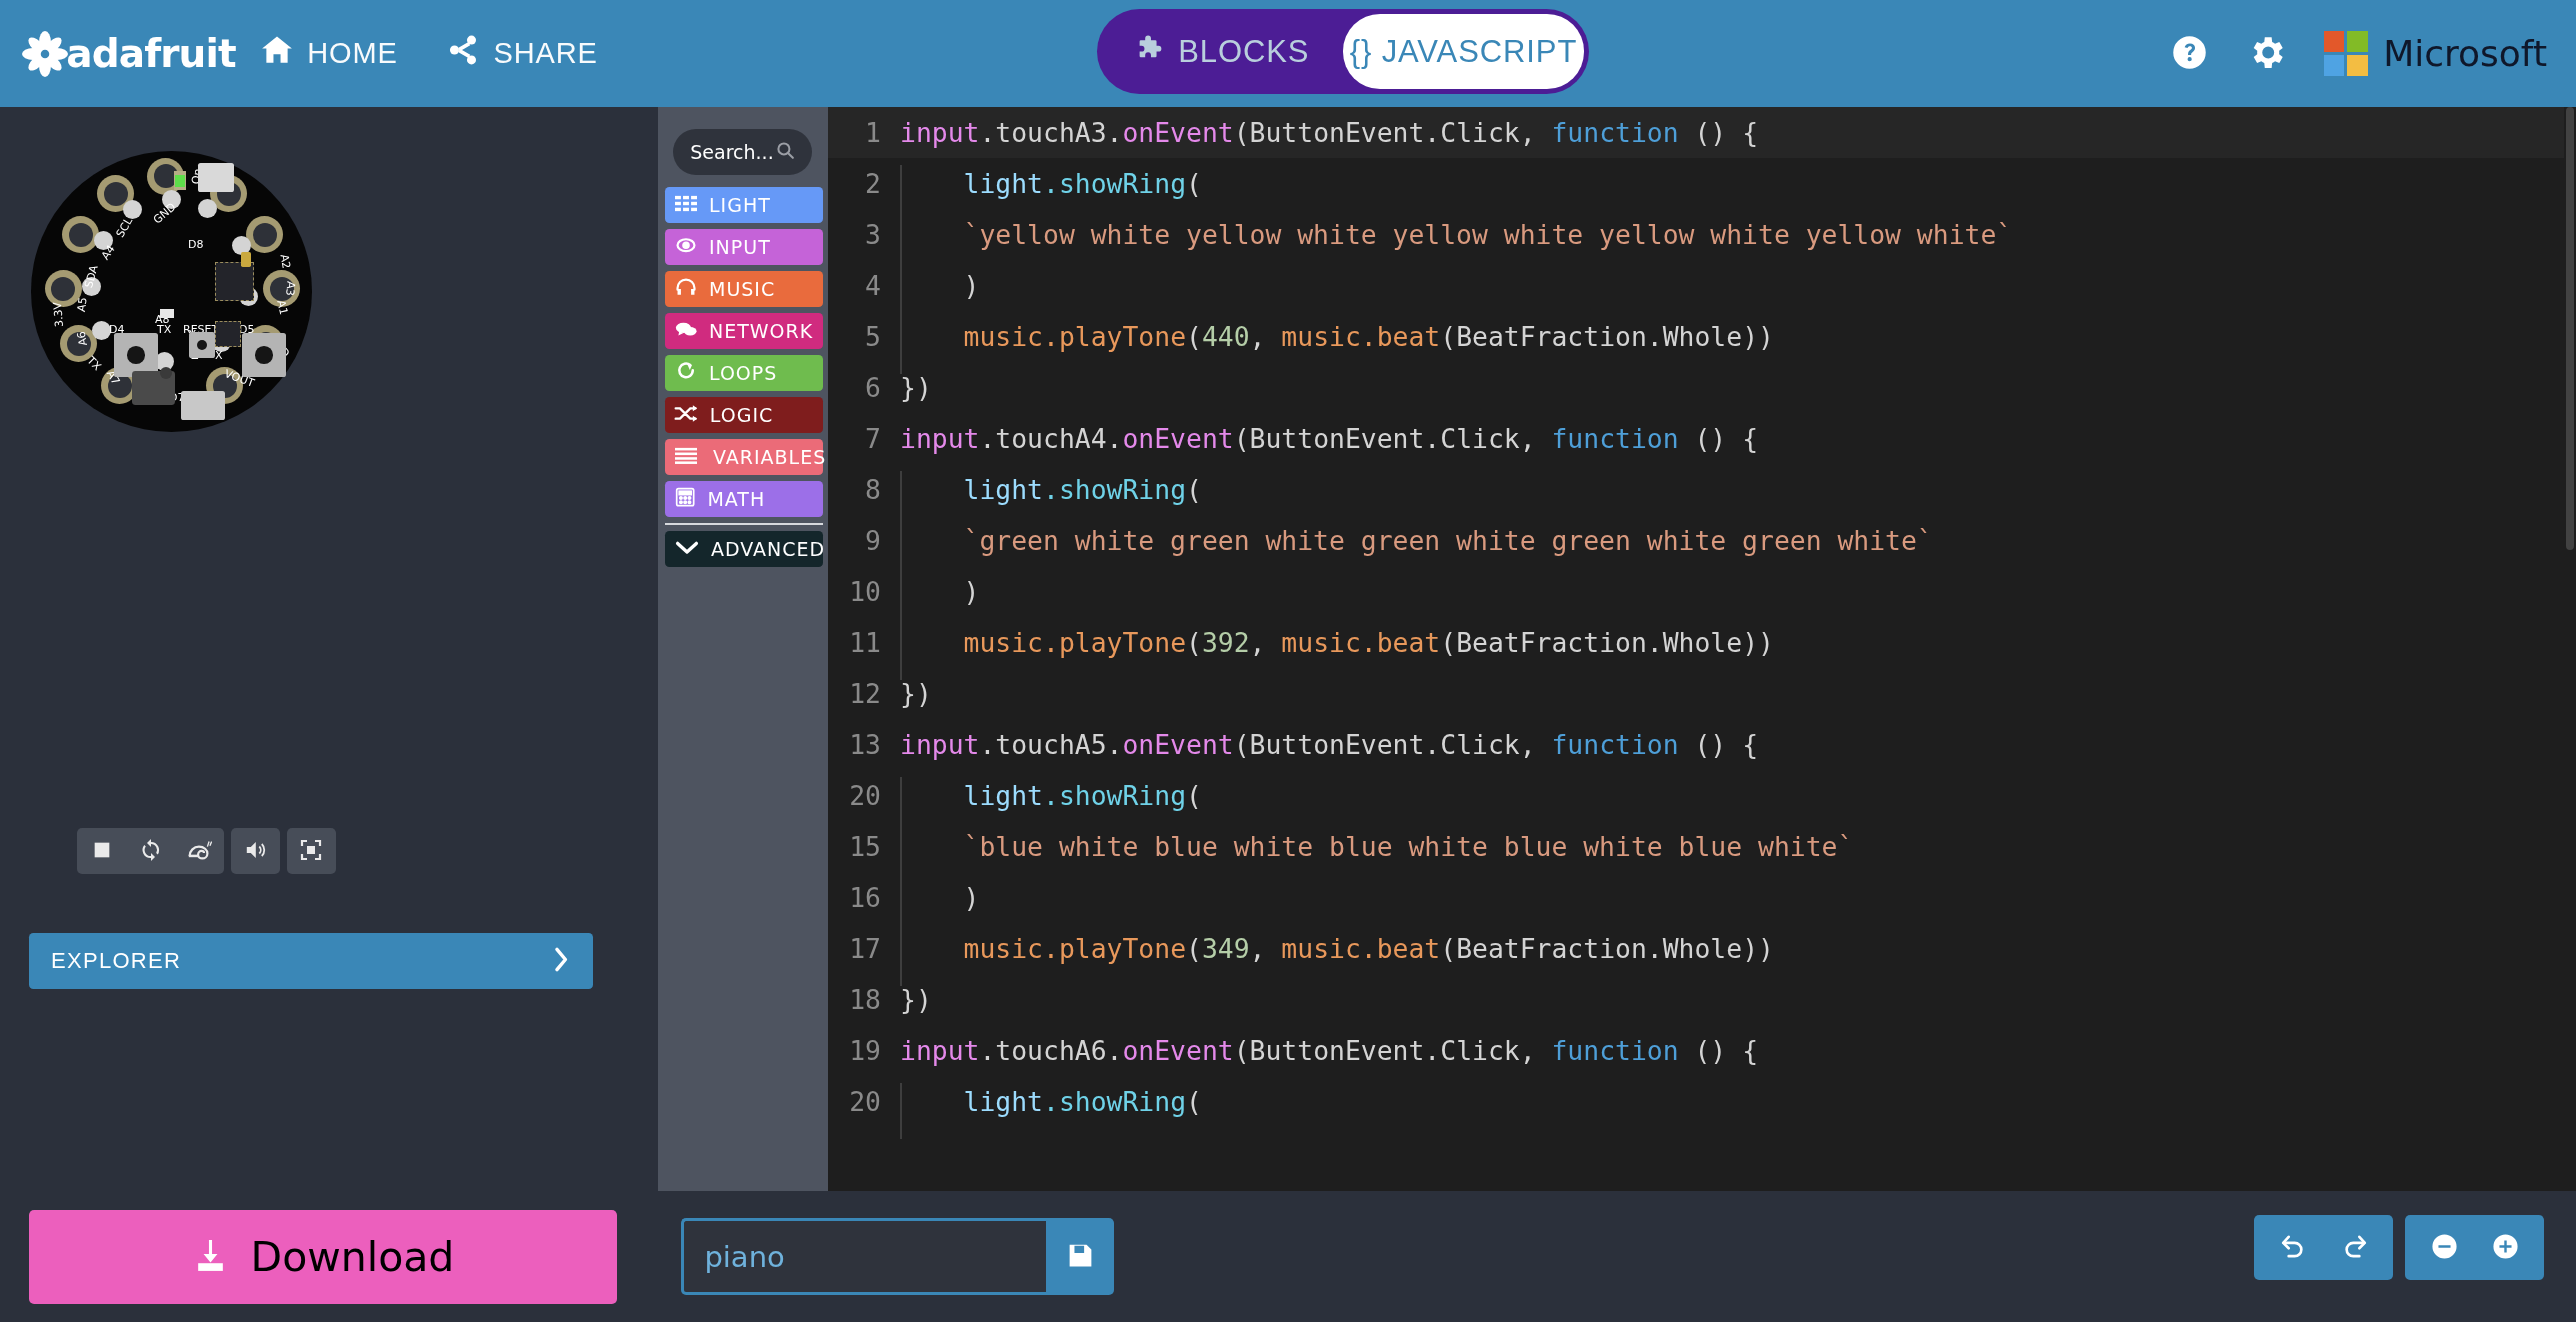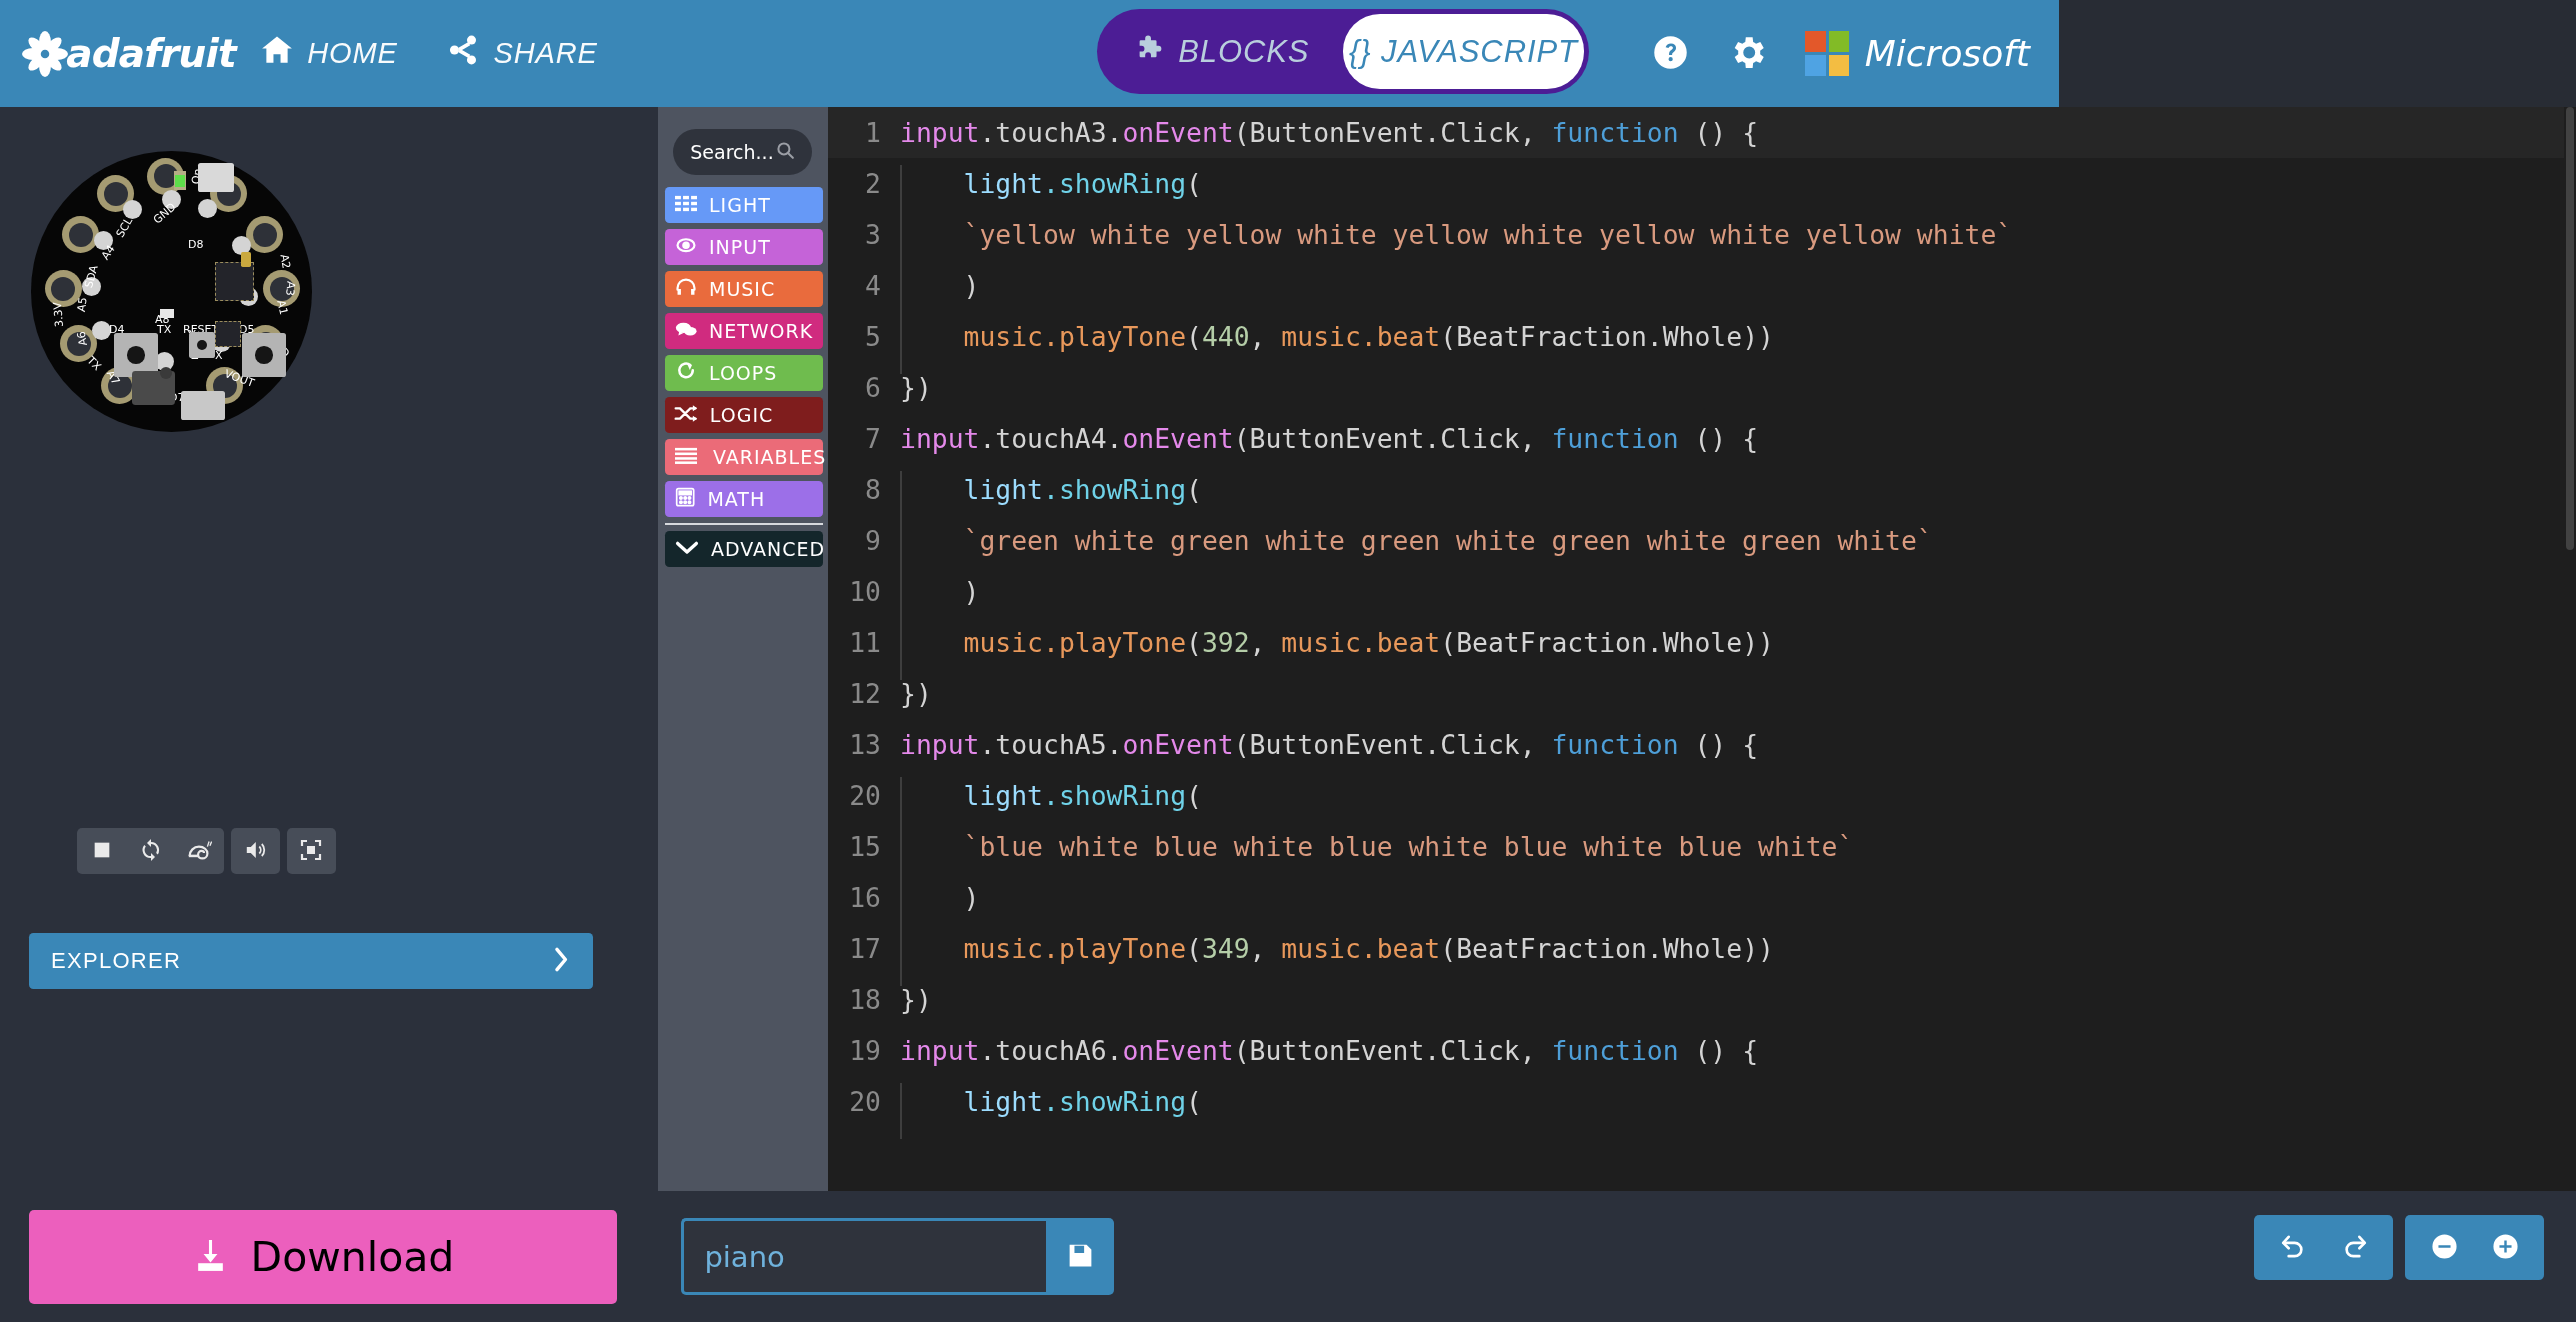--- a/index.html
+++ b/index.html
@@ -5,23 +5,23 @@
   * { box-sizing: border-box; margin: 0; padding: 0; }
   html, body {
     width: 2576px; height: 1322px;
     background: #282c34;
     font-family: "Liberation Sans", sans-serif;
     overflow: hidden;
   }
 
   
   #header {
-    position: absolute; left: 0; top: 0; width: 2059px; height: 107px;
+    position: absolute; left: 0; top: 0; width: 2576px; height: 107px;
     background: #3a87b7;
-    display: flex; align-items: center; font-style: italic;
+    display: flex; align-items: center;
   }
   .hdr-left { display: flex; align-items: center; height: 100%; }
   .logo-wrap { display: flex; align-items: center; margin-left: 22px; }
   .ada-flower { width: 46px; height: 46px; position: relative; margin-right: 1.7px; }
   .ada-text {
     color: #fff; font-size: 39px; font-weight: bold; letter-spacing: -0.9px;
     font-family: "DejaVu Sans", sans-serif; line-height: 1; margin-left: -3.4px;
   }
   .hdr-btn {
     display: flex; align-items: center; gap: 13.6px;
@@ -44,21 +44,21 @@
   .tab.inactive { color: #b9cfdd; }
   .tab.active { background: #ffffff; color: #3a87b7; }
 
   .hdr-right {
     position: absolute; right: 0; top: 0; height: 107px;
     display: flex; align-items: center; padding-right: 29px; gap: 37px;
   }
   .icon-btn { cursor: pointer; display: flex; align-items: center; }
   .ms-logo { display: flex; align-items: center; gap: 15.3px; cursor: pointer; }
   .ms-squares { display: grid; grid-template-columns: 20.4px 20.4px; grid-template-rows: 20.4px 20.4px; gap: 3.4px; }
-  .ms-text { color: #ffffff; font-size: 36px; font-family: "DejaVu Sans", sans-serif; }
+  .ms-text { color: #0f172a; font-size: 36px; font-family: "DejaVu Sans", sans-serif; }
 
   
   #sim {
     position: absolute; left: 0; top: 107px; width: 658px; height: 1084px;
     background: #2b303b;
   }
   #board { position: absolute; left: 31px; top: 44px; width: 281px; height: 281px; }
   .board-disc {
     position: absolute; left: 0; top: 0; width: 281px; height: 281px;
     border-radius: 50%; background: #060606;

